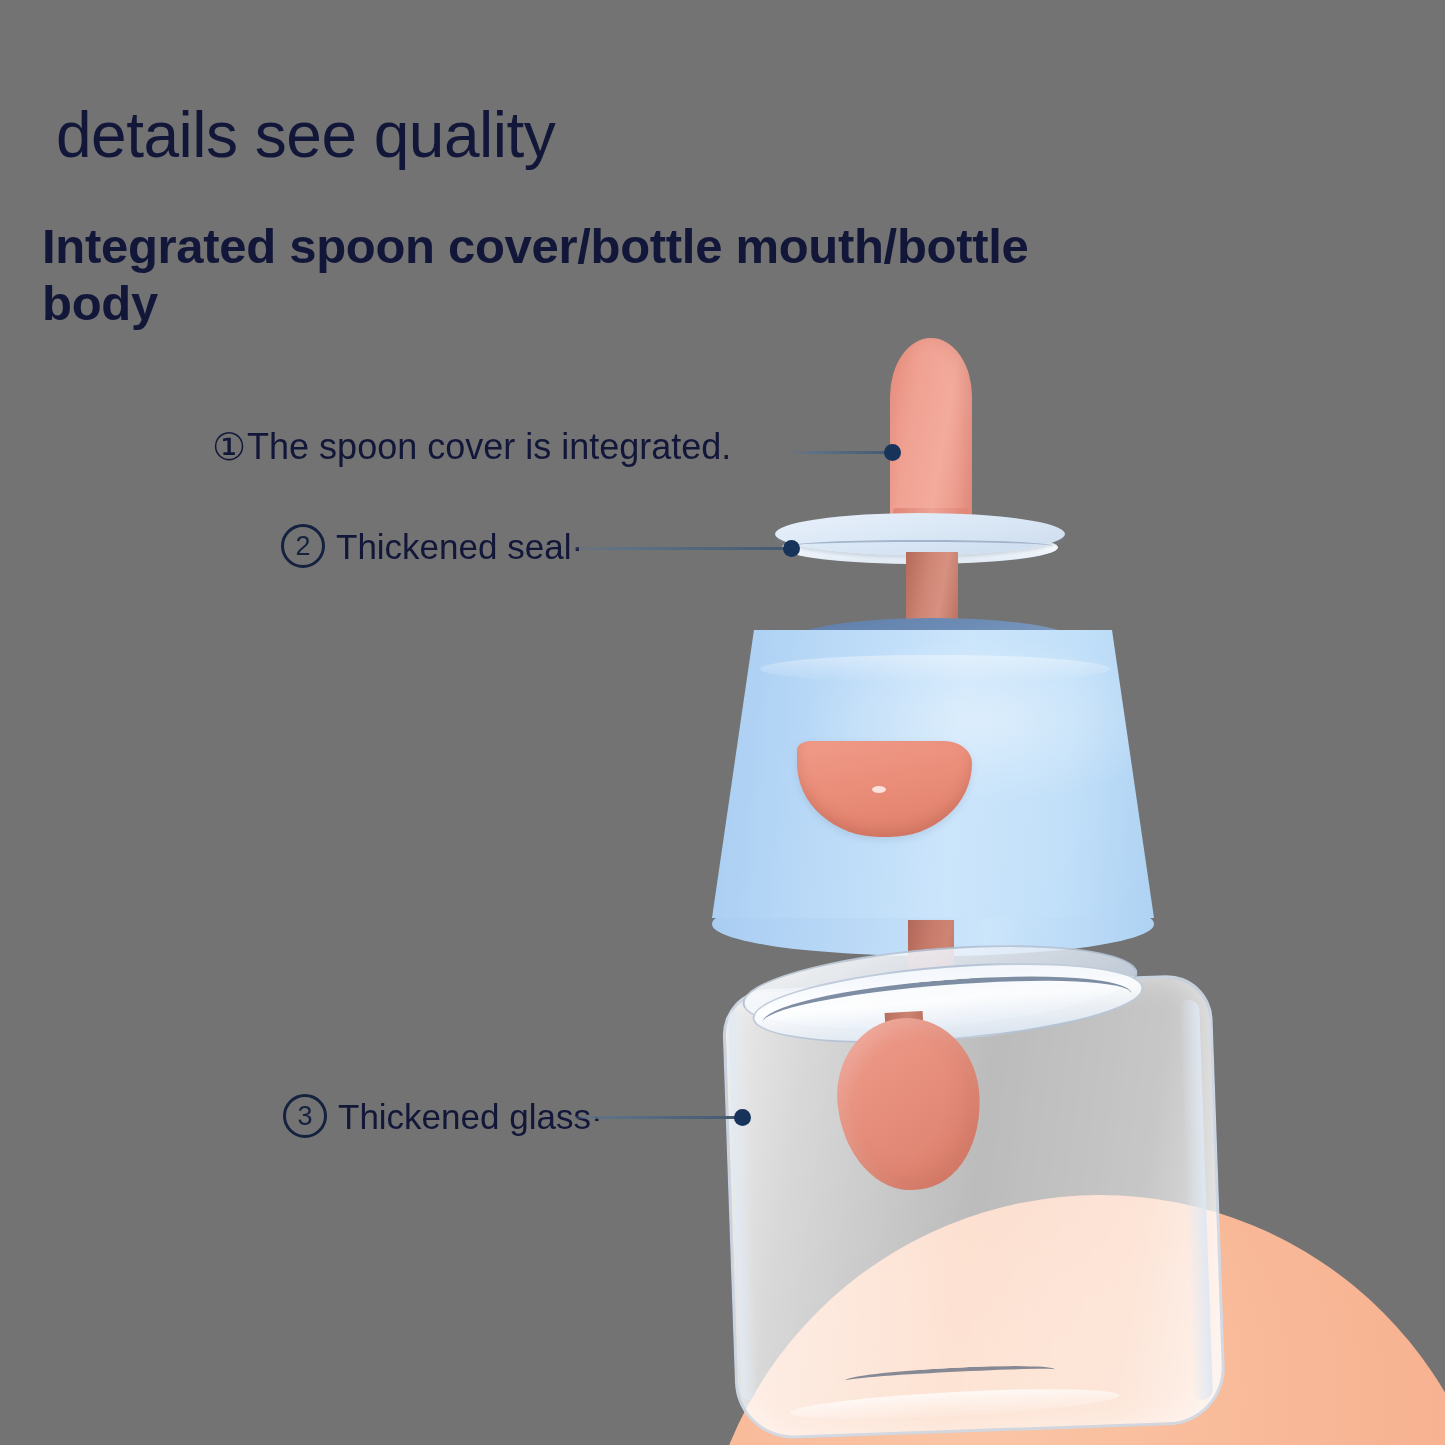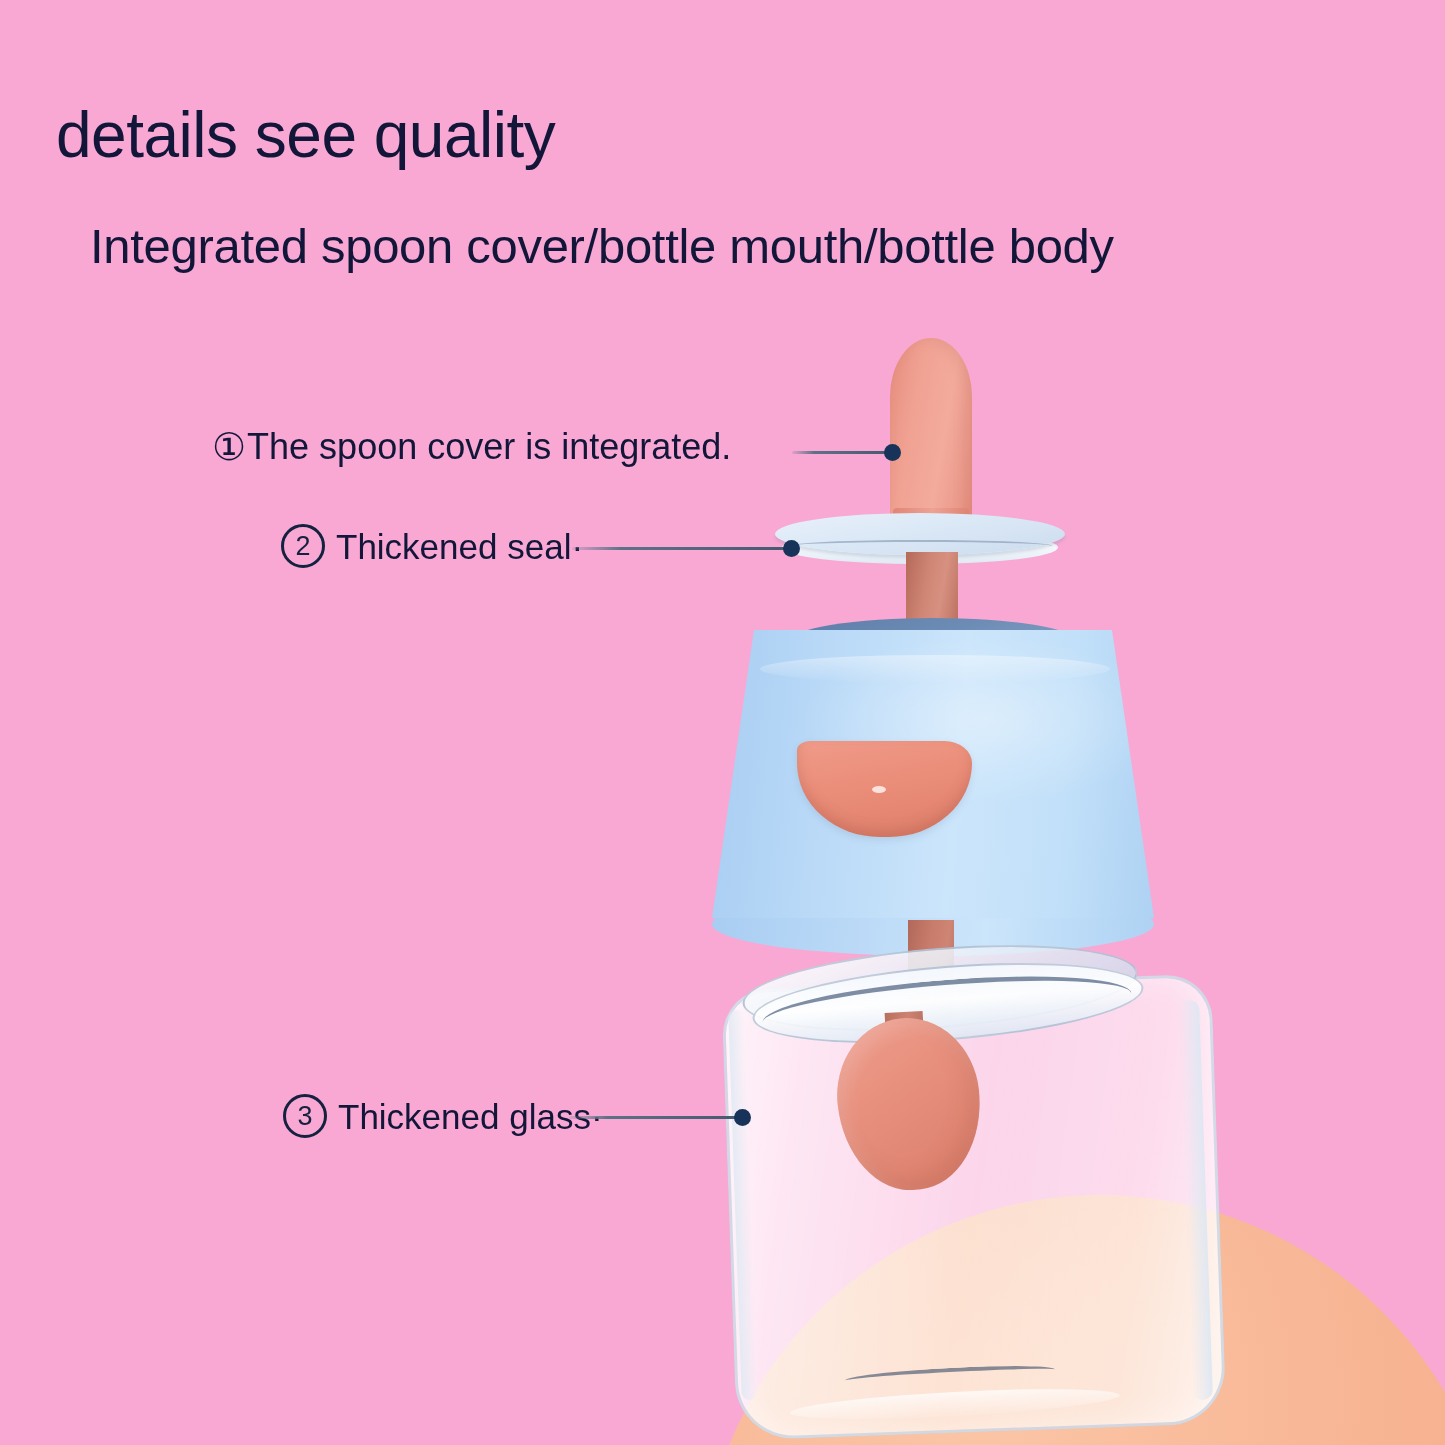--- a/index.html
+++ b/index.html
@@ -10,21 +10,21 @@
     width: 1445px;
     height: 1445px;
     background: #f1ece0;
     font-family: "Liberation Sans", sans-serif;
     overflow: hidden;
   }
   #page {
     position: relative;
     width: 1445px;
     height: 1445px;
-    background: #f9a8d4;
+    background: #737373;
     overflow: hidden;
   }
 
   
   .bg-peach-circle {
     position: absolute;
     left: 700px;
     top: 1195px;
     width: 800px;
     height: 800px;
@@ -46,22 +46,21 @@
   }
   .heading-sub {
     position: absolute;
     left: 42px;
     top: 218px;
     width: 1100px;
     font-size: 49px;
     line-height: 1.17;
     color: #121739;
     letter-spacing: -0.3px;
-    font-weight: 400;
-    margin-left: 48px;
+    font-weight: 700;
   }
 
   
   .callout {
     position: absolute;
     display: flex;
     align-items: center;
     color: #121739;
     white-space: nowrap;
   }

